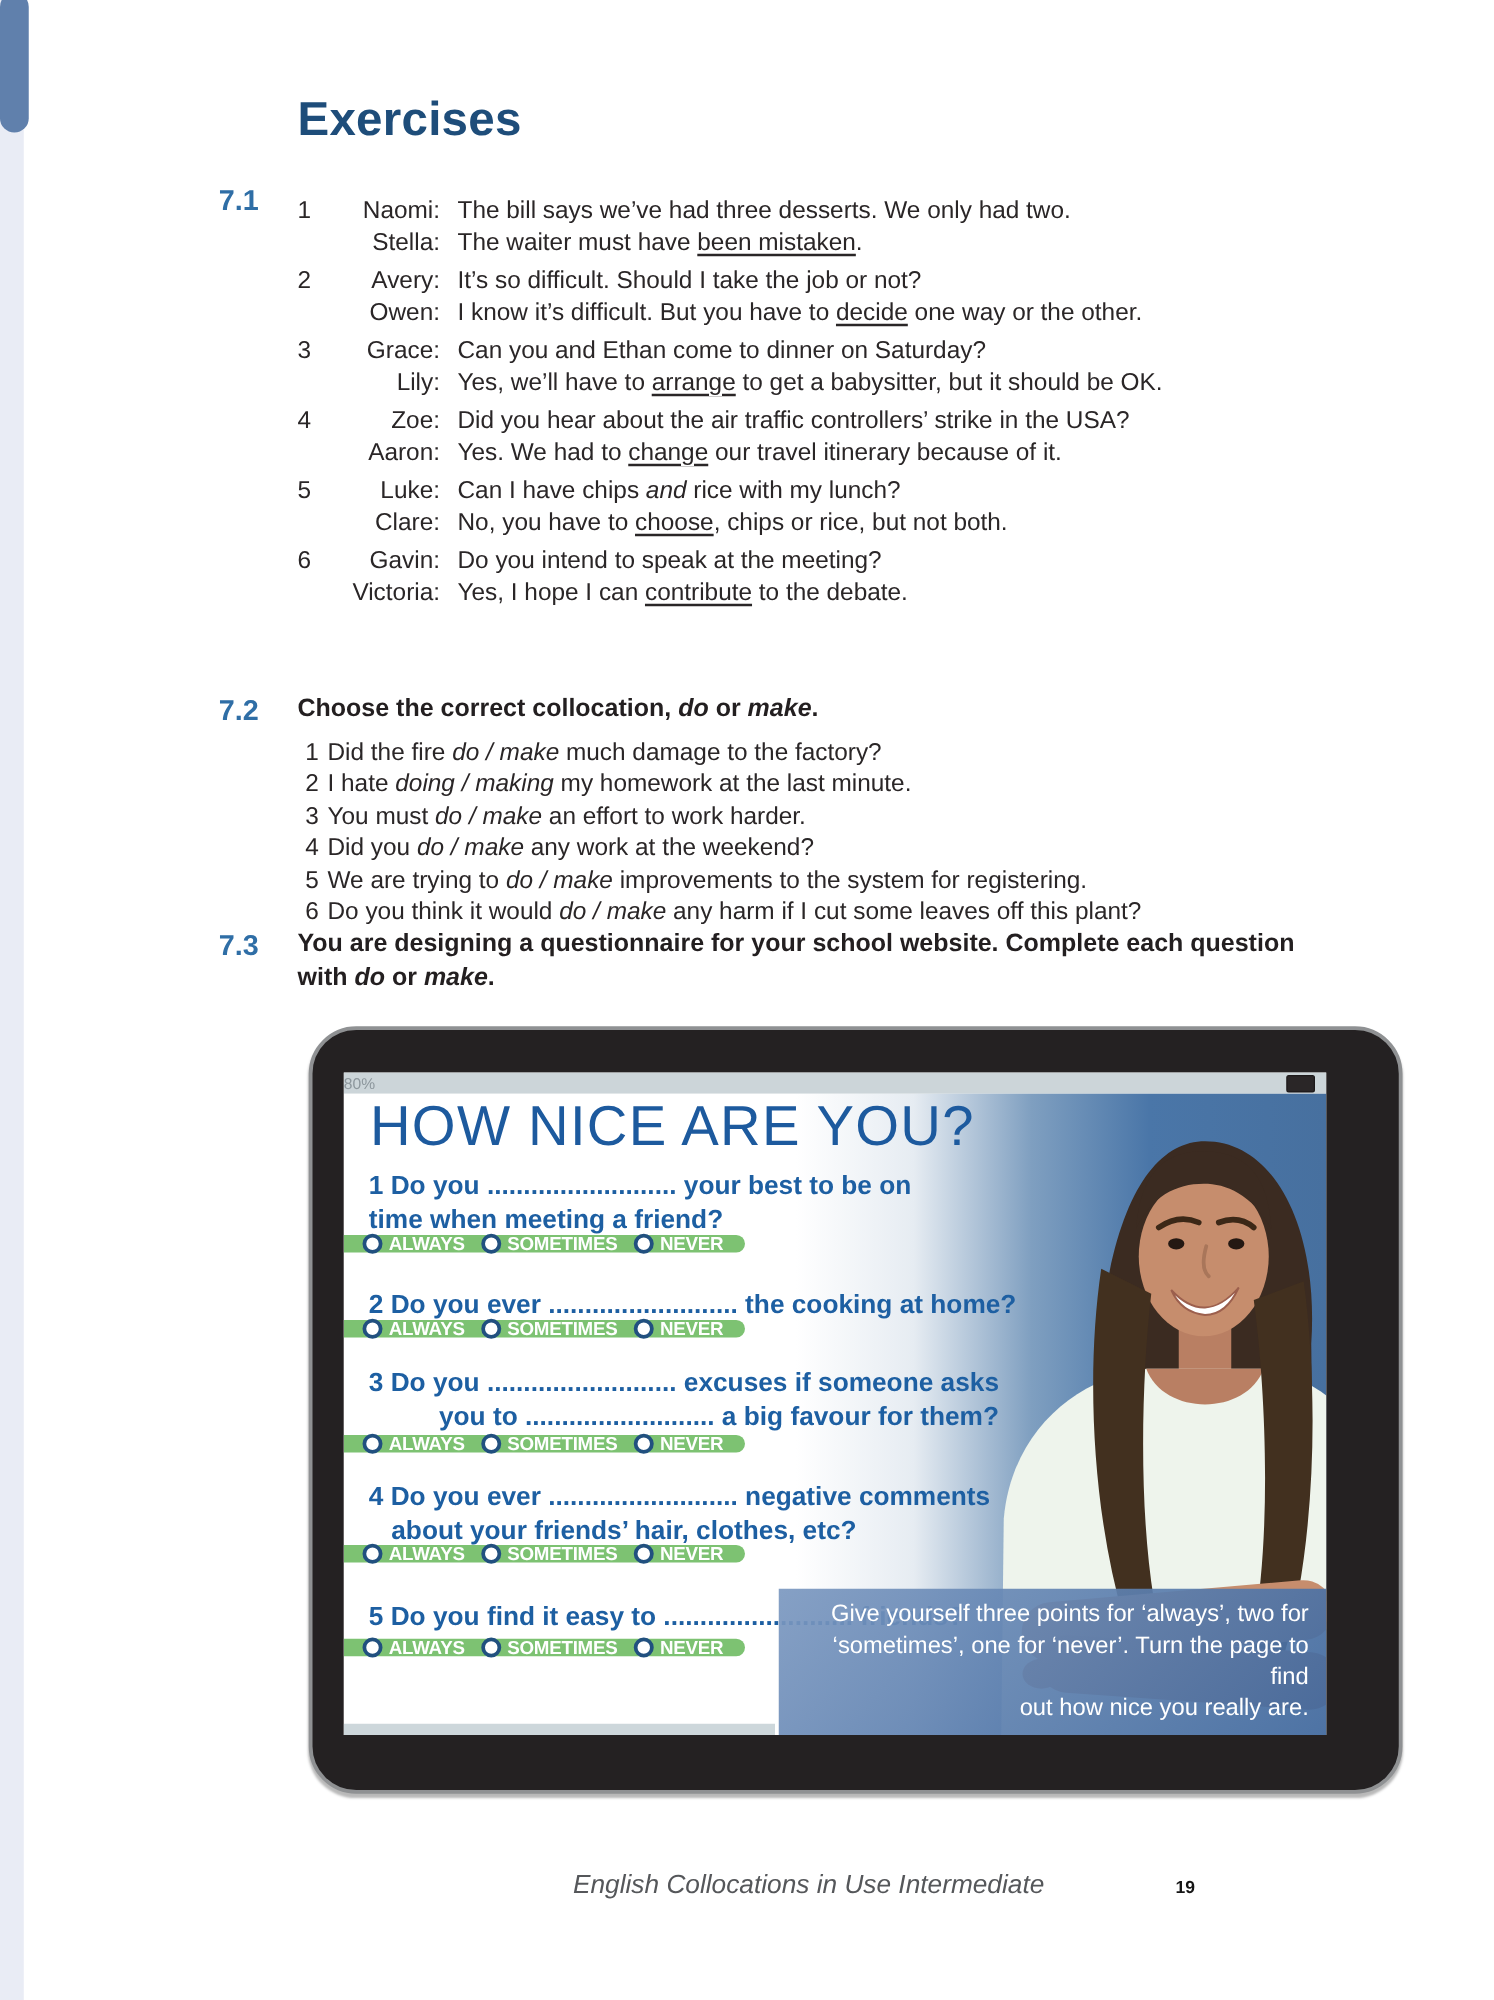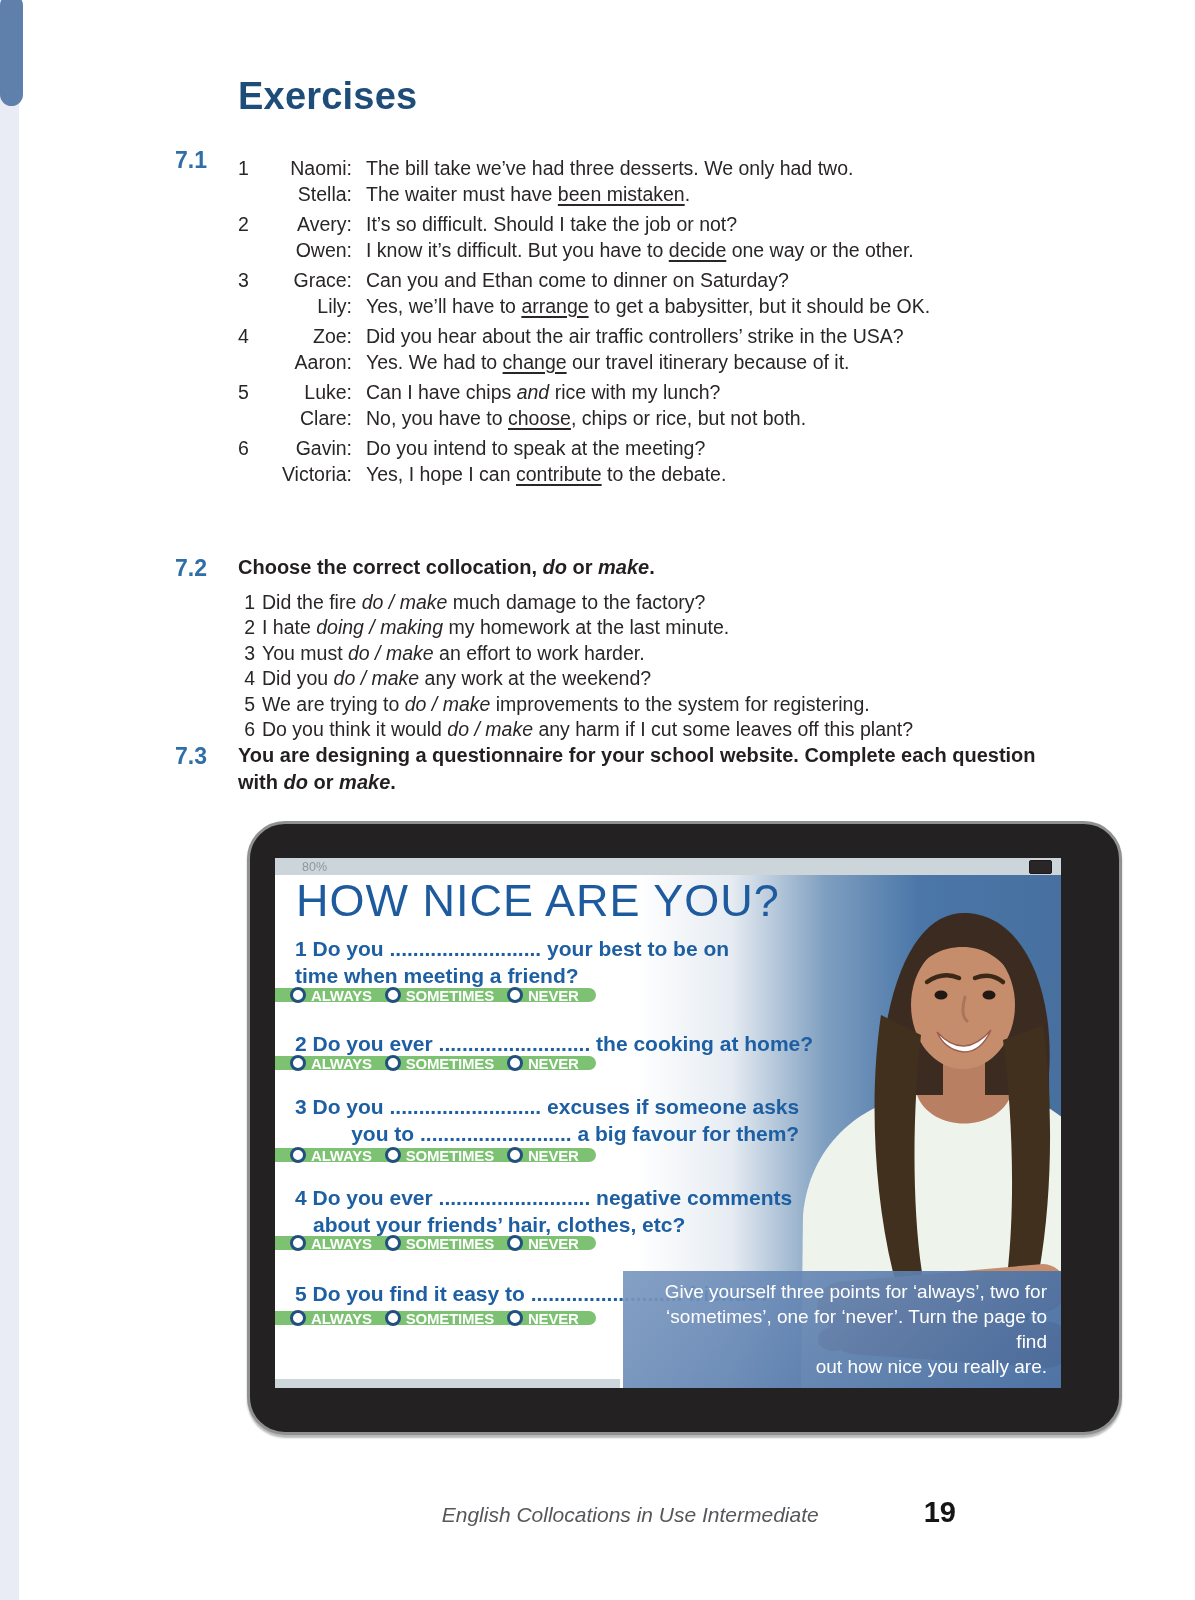--- a/index.html
+++ b/index.html
@@ -26,21 +26,21 @@
   .conv-text u{text-decoration:underline;text-underline-offset:3px;text-decoration-thickness:1.5px;}
   
   .do-list{margin-top:9px;}
   .do-item{display:flex;font-size:19.5px;line-height:25.4px;}
   .do-item .do-num{width:17px;flex:0 0 auto;margin-right:7px;text-align:right;}
   
   .tablet{position:absolute;left:247px;top:821px;width:869px;height:608px;background:#242122;
           border:3px solid #8f9193;border-radius:38px;box-shadow:0 3px 2px rgba(0,0,0,.28);}
   .screen{position:absolute;left:25px;top:34px;width:786px;height:530px;background:#fff;overflow:hidden;}
   .statusbar{height:17px;background:#ccd5d9;display:flex;align-items:center;font-size:12.5px;color:#8d979d;}
-  .statusbar .level{margin-left:27px;}
+  .statusbar .level{}
   .battery-icon{margin-left:auto;margin-right:9px;width:21px;height:12px;background:#2a2627;border:1.5px solid #1c191a;border-radius:2px;}
   .quiz{position:relative;height:513px;
         background:linear-gradient(90deg,#ffffff 0%,#ffffff 46%,#e6ecf2 58%,#7f9fc0 70%,#4a76a8 82%,#47709f 100%);}
   .quiz-title{position:absolute;left:21px;top:0px;font-size:45px;font-weight:normal;color:#1d5a9e;letter-spacing:1px;white-space:nowrap;}
   .q{position:absolute;left:20px;font-size:21px;font-weight:bold;color:#1d5fa2;line-height:27px;white-space:nowrap;}
   .q-line:empty{display:none;}
   .q-line.indent{padding-left:18px;}
   .pill{position:absolute;left:0;height:14px;background:#7dc272;border-radius:0 13px 13px 0;
         display:flex;align-items:center;padding:0 17px 0 15px;}
   .radio{width:16px;height:16px;box-sizing:border-box;border:3px solid #21507f;background:#ffffff;border-radius:50%;flex:0 0 auto;}
@@ -48,39 +48,39 @@
   .opt:last-child{margin-right:0;}
   .photo{position:absolute;right:0;top:0;width:330px;height:513px;}
   .bottom-strip{position:absolute;left:0;bottom:0;width:345px;height:9px;background:#cdd7db;}
   .tip-box{position:absolute;left:348px;right:0;bottom:0;padding:8px 14px 9px 10px;
            background:linear-gradient(135deg,rgba(123,152,192,.92) 0%,rgba(64,104,158,.92) 100%);
            color:#ffffff;font-size:19px;line-height:25px;text-align:right;}
   
   .footer{position:absolute;top:1496px;left:0;width:1046px;display:flex;justify-content:flex-end;align-items:baseline;
           padding-right:90px;box-sizing:border-box;gap:105px;}
   .footer .book{font-style:italic;color:#55575a;font-size:21px;}
-  .footer .pagenum{font-weight:bold;color:#151515;font-size:29px;text-align:right;}
+  .footer .pagenum{font-weight:bold;color:#151515;font-size:14px;text-align:right;}
 </style>
 </head>
 <body>
 
 <div class="edge-strip"></div>
 <div class="edge-tab"></div>
 
 <h1 class="page-heading">Exercises</h1>
 
 <section class="ex" style="top:146px;">
   <div class="ex-num">7.1</div>
   <div class="ex-body">
     <div class="conv-list">
       <div class="conv-item">
         <div class="conv-num">1</div>
         <div class="conv-grid">
           <div class="conv-name">Naomi:</div>
-          <div class="conv-text">The bill take we’ve had three desserts. We only had two.</div>
+          <div class="conv-text">The bill says we’ve had three desserts. We only had two.</div>
           <div class="conv-name">Stella:</div>
           <div class="conv-text">The waiter must have <u>been mistaken</u>.</div>
         </div>
       </div>
       <div class="conv-item">
         <div class="conv-num">2</div>
         <div class="conv-grid">
           <div class="conv-name">Avery:</div>
           <div class="conv-text">It’s so difficult. Should I take the job or not?</div>
           <div class="conv-name">Owen:</div>

